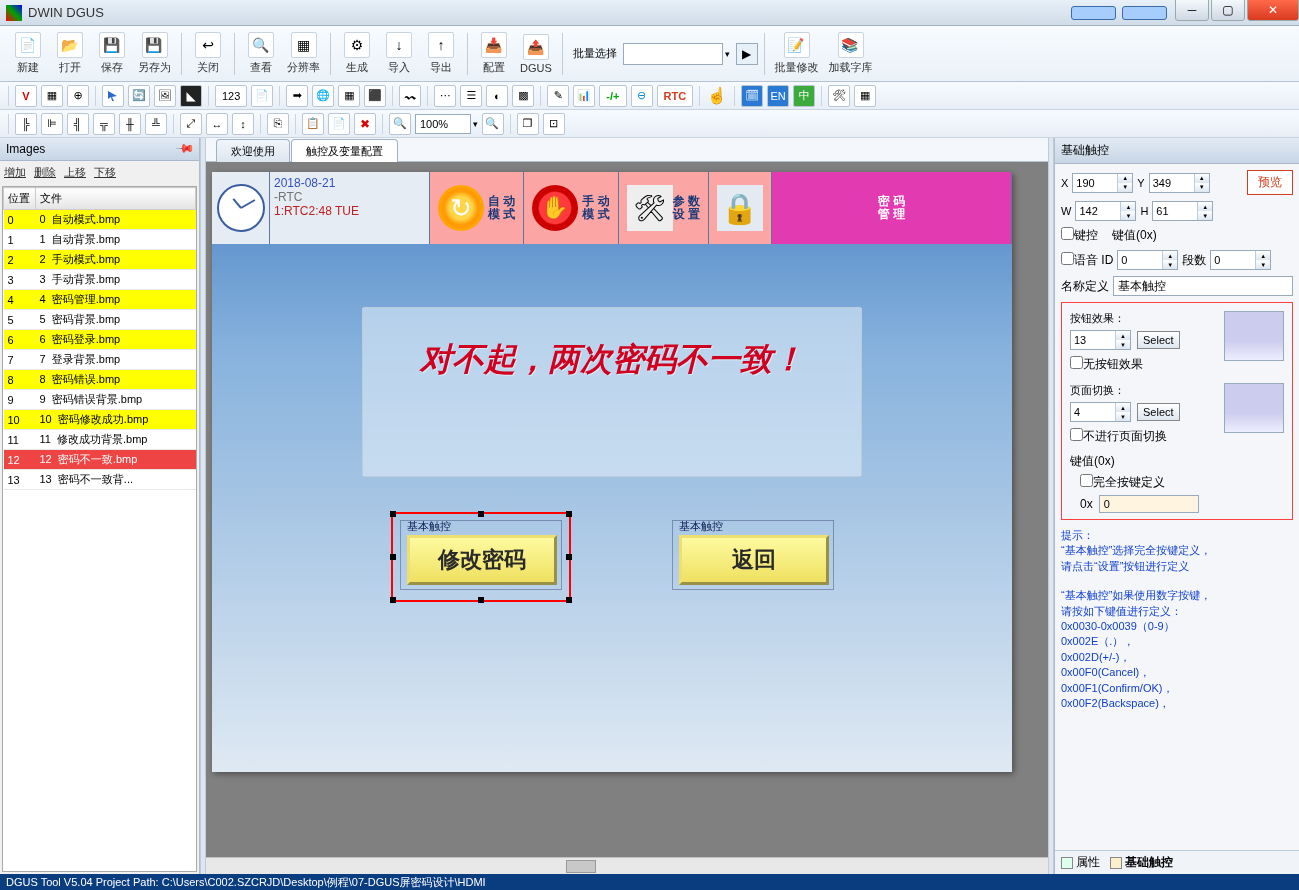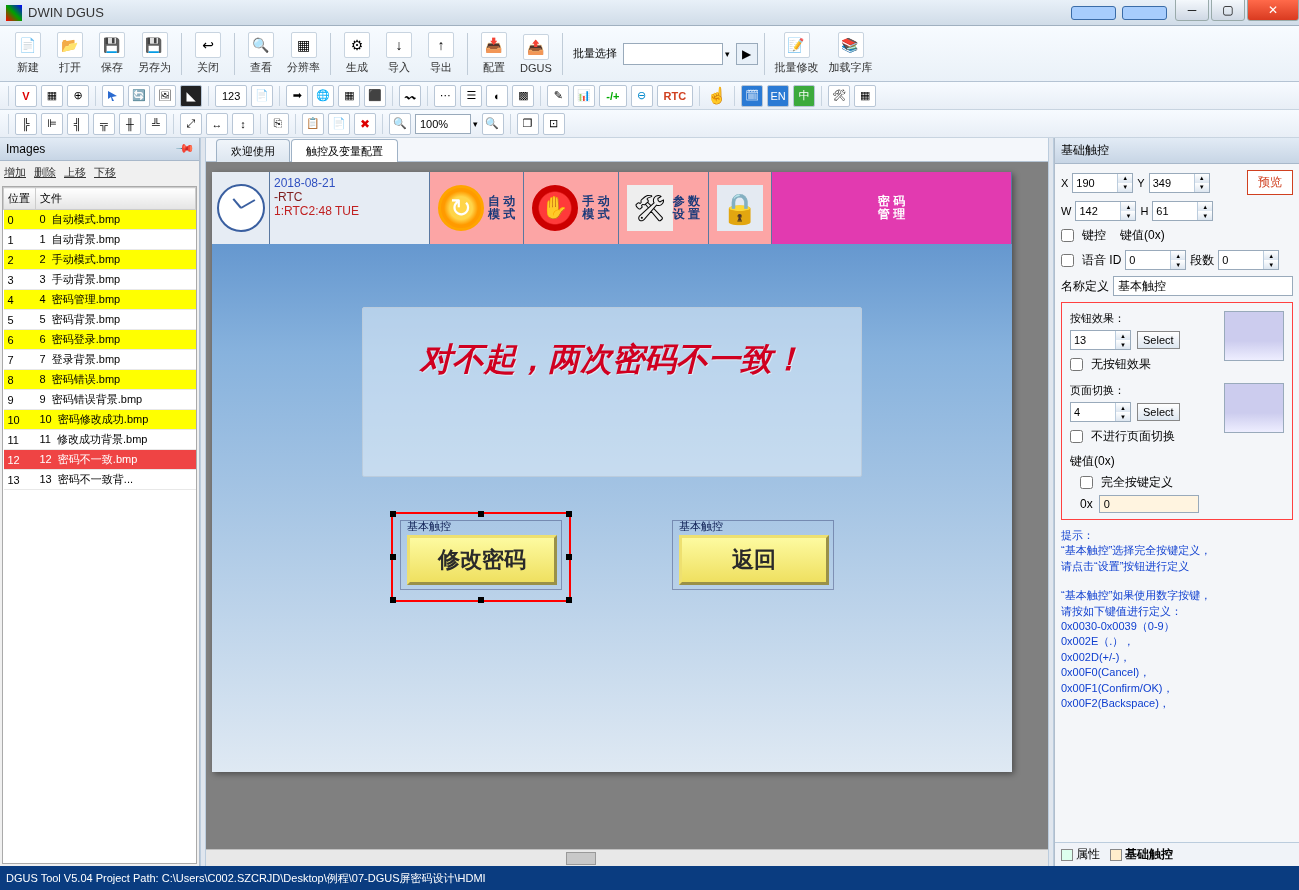--- a/index.html
+++ b/index.html
@@ -59,21 +59,21 @@
 .canvas-wrap { flex: 1; background: #808080; overflow: auto; padding: 10px 0 0 6px; position:relative;}
 .canvas { width: 800px; height: 600px; background: linear-gradient(to bottom, #4f86c6, #87b2dd 30%, #a6c5e4 55%, #dfe9f3); position: relative; box-shadow: 2px 2px 6px rgba(0,0,0,.4);}
 .menu-bar { height: 72px; display: flex; background:#e4eaf2;}
 .menu-cell { flex:0 0 auto; display: flex; align-items: center; border-right: 1px solid #5a78a0; }
 .clock-cell{width:58px;display:flex;align-items:center;justify-content:center;background:#e6ecf4}
 .clock{width:48px;height:48px;border:2px solid #3a5fa0;border-radius:50%;background:#fff;position:relative}
 .clock::before{content:'';position:absolute;left:50%;top:50%;width:2px;height:16px;background:#3a5fa0;transform-origin:bottom;transform:translate(-50%,-100%) rotate(60deg)}
 .clock::after{content:'';position:absolute;left:50%;top:50%;width:2px;height:12px;background:#3a5fa0;transform-origin:bottom;transform:translate(-50%,-100%) rotate(-40deg)}
 .rtc-cell{width:160px;background:#e6ecf4;flex-direction:column;align-items:flex-start;padding:4px;font-family:monospace;font-size:11px;color:#30a}
 .rtc-cell .d{color:#3050c0}
-.rtc-cell .r{color:#7f1d1d}
+.rtc-cell .r{color:#737373}
 .rtc-cell .t{color:#c02020}
 .mode-cell{display:flex;align-items:center;padding:0 8px;background:#fca5a5}
 .mode-ic{width:46px;height:46px;border-radius:50%;margin-right:4px}
 .ic-auto{background:radial-gradient(circle,#ffd54a 40%,#ff9a00 60%);border:3px solid #ffa500;position:relative}
 .ic-auto::after{content:'↻';position:absolute;inset:0;display:flex;align-items:center;justify-content:center;font-size:26px;color:#fff}
 .ic-manual{background:radial-gradient(circle,#ff3a3a 55%,#c00 60%);border:3px solid #c00;position:relative}
 .ic-manual::after{content:'✋';position:absolute;inset:0;display:flex;align-items:center;justify-content:center;font-size:22px;color:#fff}
 .ic-param{width:46px;height:46px;background:#eee;display:flex;align-items:center;justify-content:center;font-size:26px}
 .ic-lock{width:46px;height:46px;display:flex;align-items:center;justify-content:center;font-size:30px;background:#e4eaf2}
 .mode-text{font-family:KaiTi,serif;font-size:20px;color:#1a3a7a;writing-mode:horizontal-tb;line-height:1.1;text-align:center;font-weight:bold}
@@ -94,39 +94,39 @@
 .right { width: 245px; background: #f4f6f9; border-left: 1px solid #b0bdcc; display:flex;flex-direction:column;}
 .right .panel-header{font-size:12px}
 .right-body{flex:1;overflow:auto;padding:6px;font-size:11px}
 .row{display:flex;align-items:center;gap:4px;margin-bottom:6px}
 .row label{font-size:11px}
 .spin{display:flex;align-items:center;border:1px solid #9ab;background:#fff;height:20px}
 .spin input{width:44px;border:none;height:18px;font-size:11px;padding-left:3px;outline:none}
 .spin .sb{width:15px;height:18px;border-left:1px solid #bcd;display:flex;flex-direction:column}
 .spin .sb div{flex:1;display:flex;align-items:center;justify-content:center;font-size:6px;background:linear-gradient(#fff,#dde6f0);cursor:pointer}
 .preview-btn{border:1px solid #d04020;color:#d04020;background:#fff;padding:3px 10px;margin-left:auto;cursor:pointer}
-.chk{display:flex;align-items:center;gap:8px;font-size:11px}
+.chk{display:flex;gap:0;font-size:11px}
 .chk input{width:13px;height:13px}
 .name-input{border:1px solid #9ab;height:20px;flex:1;padding-left:4px;background:#fff}
 .red-frame{border:1px solid #ff4040;padding:8px 8px 6px;margin-top:6px}
 .sect-label{font-size:11px;margin-bottom:4px}
 .sect-row{display:flex;align-items:center;gap:6px}
 .thumb-box{width:60px;height:50px;border:1px solid #9ab;background:linear-gradient(#cce 60%,#eef);margin-left:auto}
 .sel-btn{border:1px solid #888;background:linear-gradient(#fff,#dde6f0);padding:2px 5px;cursor:pointer;font-size:11px}
 .keyval-box{margin-top:8px}
 .ox-input{border:1px solid #9ab;background:#fff4e0;height:18px;width:100px;padding-left:4px;font-size:11px}
 .hint{color:#1040d0;font-size:11px;margin-top:8px;line-height:1.4}
 .hint.small{margin-top:14px}
 .right-tabs{height:24px;border-top:1px solid #bcd;display:flex;align-items:center;padding:0 6px;gap:10px;background:#f0f3f8}
 .rt{display:flex;align-items:center;gap:3px;font-size:11px;cursor:pointer}
 .rt .sq{width:12px;height:12px;border:1px solid #888}
 .rt.active{font-weight:bold}
 
 
-.status { height: 24px; background: #0a3c80; color: #fff; font-size: 11px; display: flex; align-items: center; padding: 0 6px; }
+.status { height: 16px; background: #0a3c80; color: #fff; font-size: 11px; display: flex; align-items: center; padding: 0 6px; }
 
 .vsplit{width:6px;background:#e0e6ee;border-left:1px solid #bcd;border-right:1px solid #bcd;cursor:col-resize}
 </style>
 </head>
 <body>
 
 <div class="title-bar">
   <span class="app-icon"></span>
   <span class="title">DWIN DGUS</span>
   <span class="win-bar-buttons"></span>

